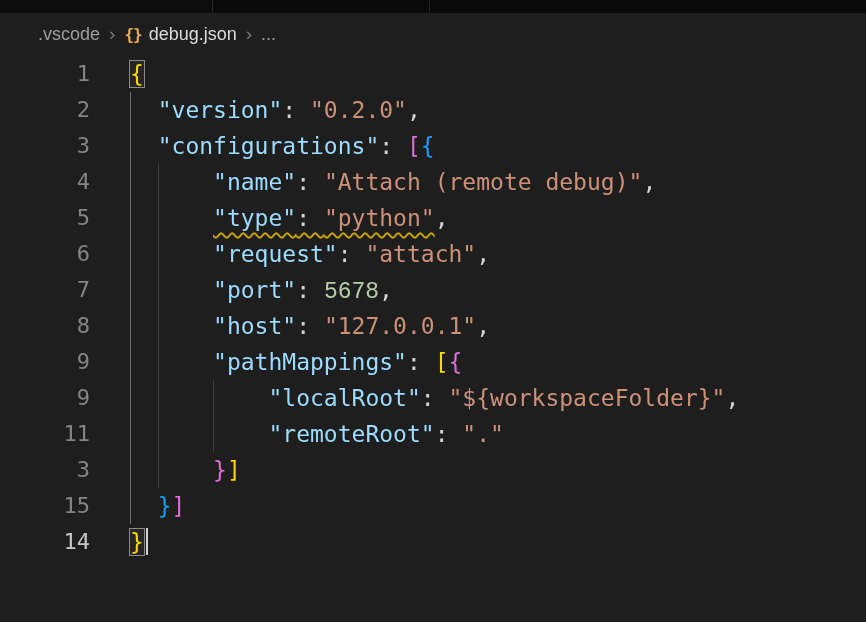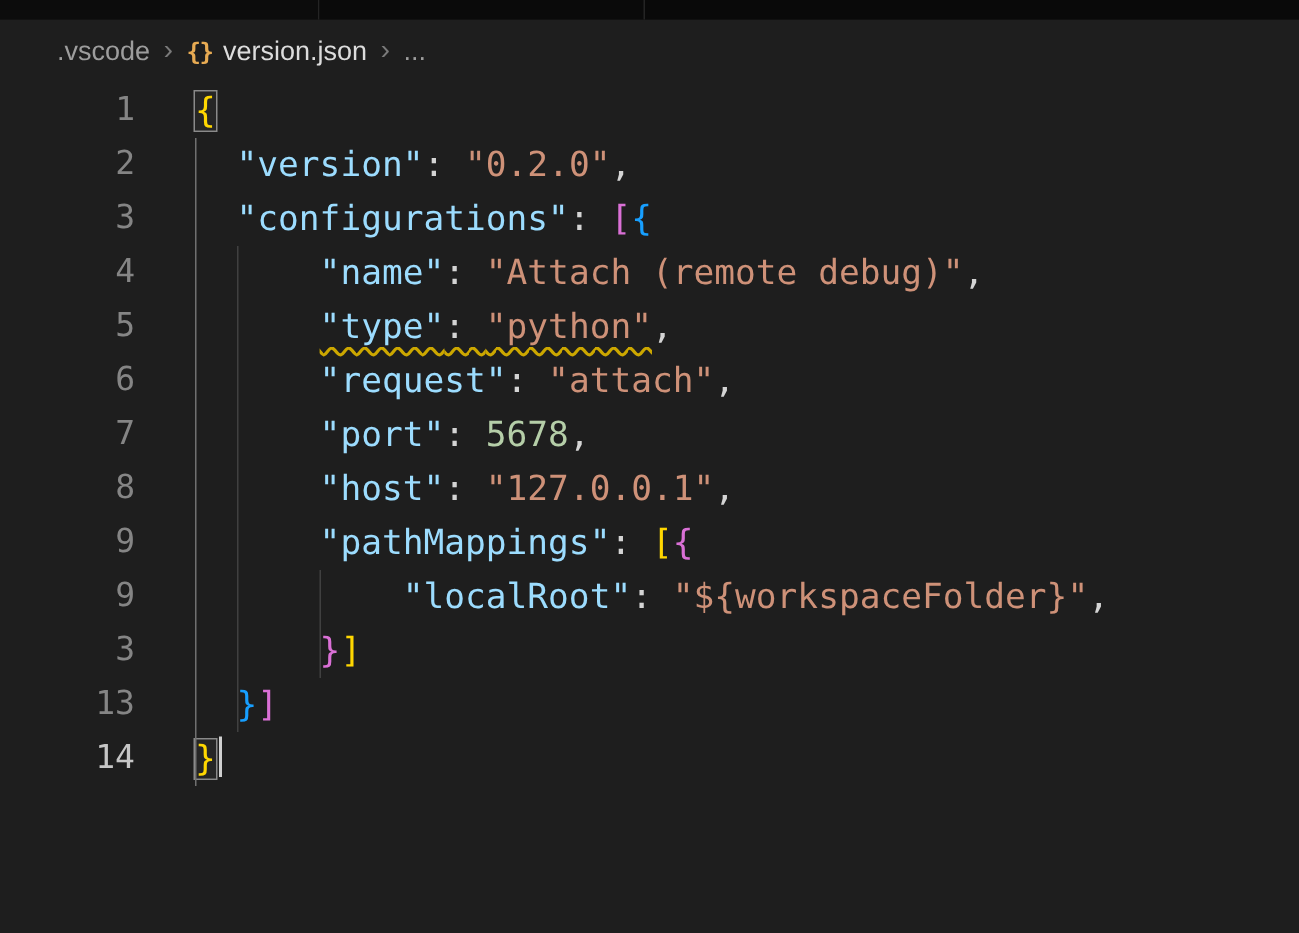--- a/index.html
+++ b/index.html
@@ -43,21 +43,21 @@
   .line{display:flex;height:36px;line-height:36px;}
   .ln{
     width:90px;flex:none;text-align:right;
     color:#858585;font-size:22px;user-select:none;cursor:pointer;
   }
   .ln.active{color:#c6c6c6;text-align:right;}
   .code{white-space:pre;font-size:23px;color:#d4d4d4;cursor:text;}
 
   .tok.key{color:#9cdcfe;}
   .tok.str{color:#ce9178;}
-  .tok.num{color:#b5cea8;}
+  .tok.num{color:#b5cea8;font-family:Liberation Mono, monospace;}
   .tok.pun{color:#d4d4d4;}
   .tok.b1{color:#ffd700;}
   .tok.b2{color:#da70d6;}
   .tok.b3{color:#179fff;}
   .tok.warn{
     text-decoration:underline wavy #cca700;
     text-decoration-thickness:1.5px;
     text-underline-offset:6px;
     text-decoration-skip-ink:none;
   }
@@ -75,21 +75,21 @@
   <div class="tabstrip">
     <div class="seg"></div>
     <div class="seg"></div>
     <div class="seg"></div>
   </div>
 
   <div class="breadcrumb">
     <span class="crumb">.vscode</span>
     <span class="chev">›</span>
     <span class="file-icon">{}</span>
-    <span class="crumb file">version.json</span>
+    <span class="crumb file">debug.json</span>
     <span class="chev">›</span>
     <span class="crumb">...</span>
   </div>
 
   <div class="editor">
     <div class="guides">
         <div class="guide active" style="left: 0ch; top: 36px; height: 432px;"></div>
         <div class="guide" style="left: 2ch; top: 108px; height: 324px;"></div>
         <div class="guide" style="left: 6ch; top: 324px; height: 72px;"></div>
       </div>
@@ -128,25 +128,29 @@
         </div>
         <div class="line">
           <div class="ln">9</div>
           <div class="code" style="padding-left: calc(6ch + 40px);"><span class="tok key">"pathMappings"</span><span class="tok pun">: </span><span class="tok b1">[</span><span class="tok b2">{</span></div>
         </div>
         <div class="line">
           <div class="ln">9</div>
           <div class="code" style="padding-left: calc(10ch + 40px);"><span class="tok key">"localRoot"</span><span class="tok pun">: </span><span class="tok str">"${workspaceFolder}"</span><span class="tok pun">,</span></div>
         </div>
         <div class="line">
+          <div class="ln">11</div>
+          <div class="code" style="padding-left: calc(10ch + 40px);"><span class="tok key">"remoteRoot"</span><span class="tok pun">: </span><span class="tok str">"."</span></div>
+        </div>
+        <div class="line">
           <div class="ln">3</div>
           <div class="code" style="padding-left: calc(6ch + 40px);"><span class="tok b2">}</span><span class="tok b1">]</span></div>
         </div>
         <div class="line">
-          <div class="ln">13</div>
+          <div class="ln">15</div>
           <div class="code" style="padding-left: calc(2ch + 40px);"><span class="tok b3">}</span><span class="tok b2">]</span></div>
         </div>
         <div class="line">
           <div class="ln active">14</div>
           <div class="code" style="padding-left: calc(0ch + 40px);"><span class="tok b1 match">}</span><span class="cursor"></span></div>
         </div>
       </div>
   </div>
 
 </div>

